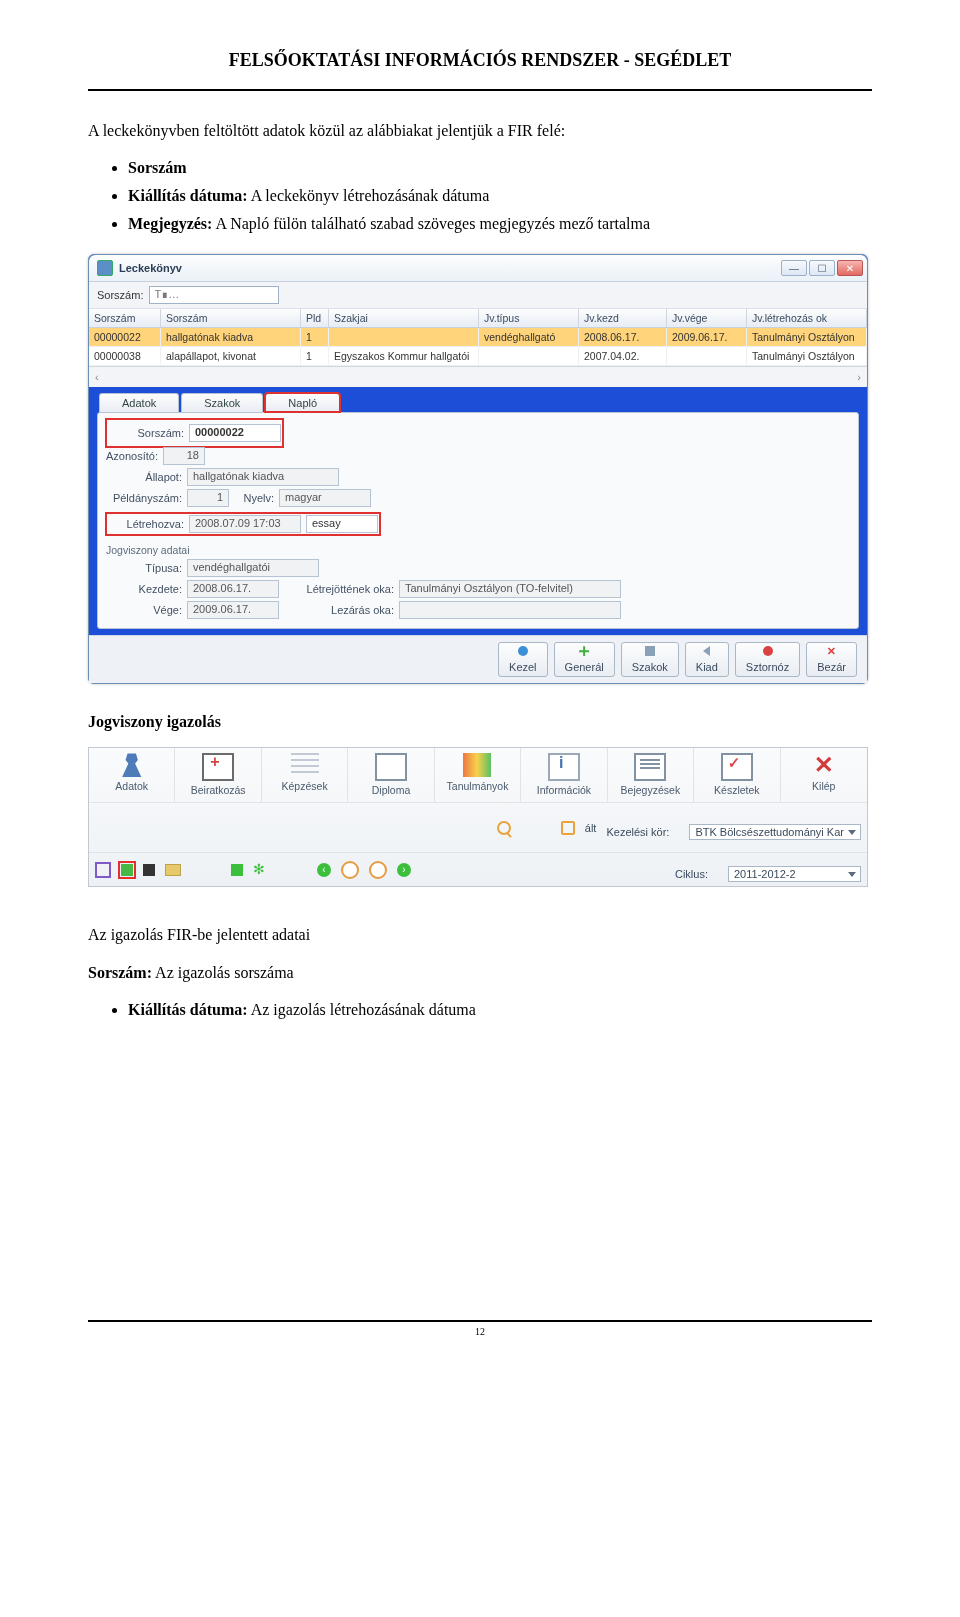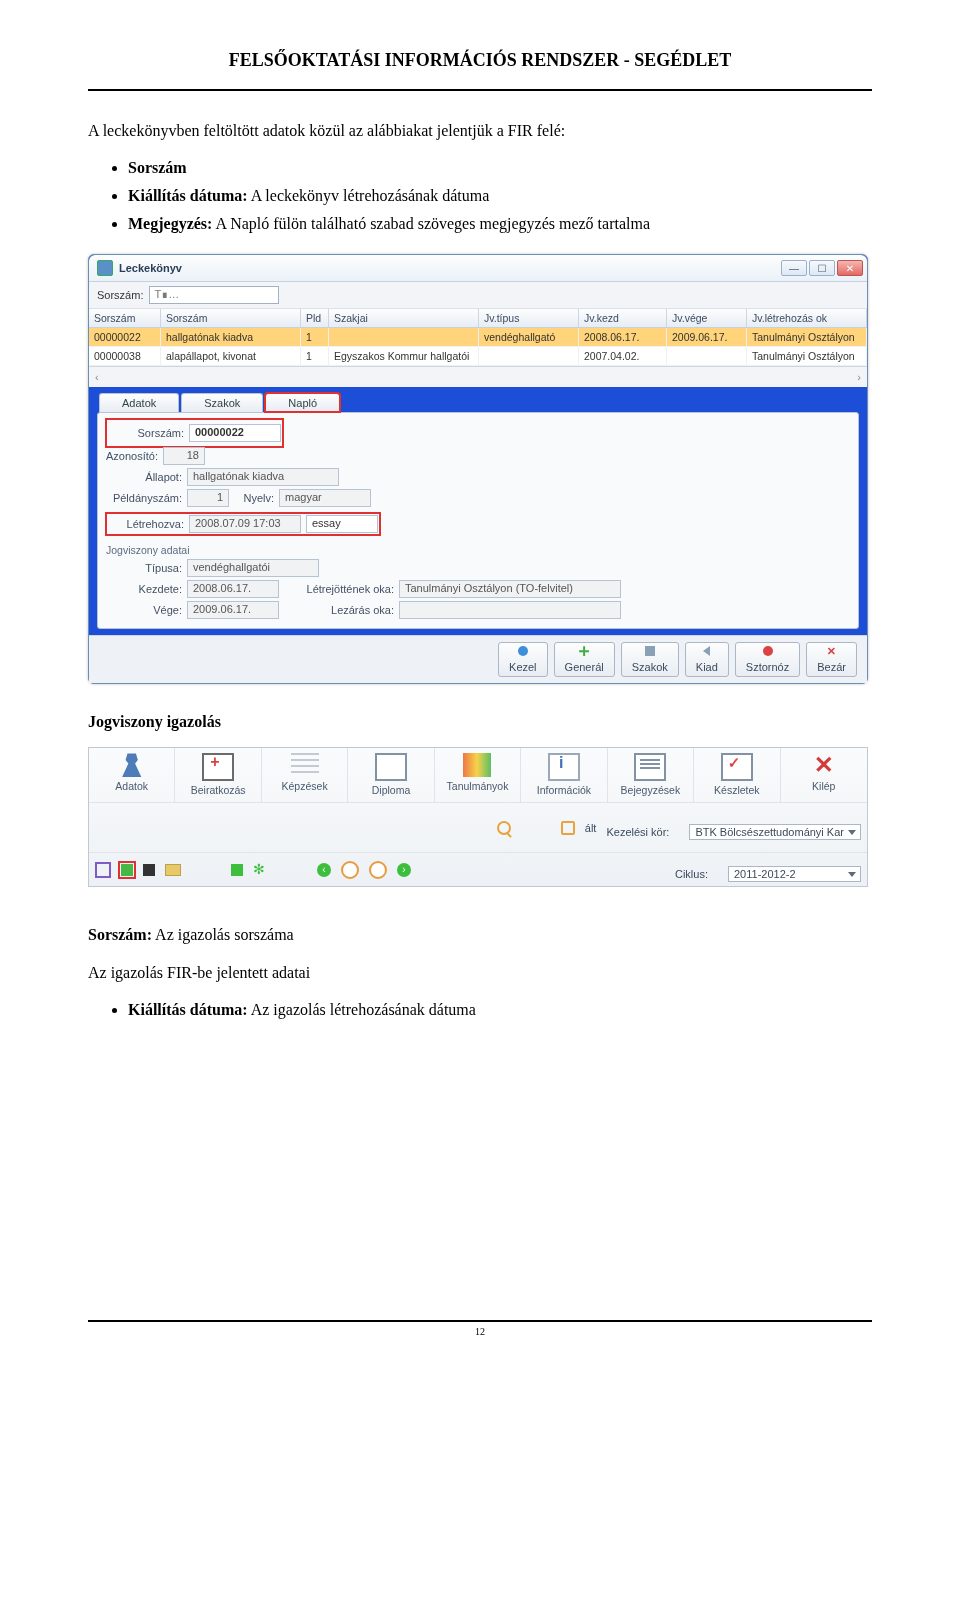--- a/index.html
+++ b/index.html
@@ -366,22 +366,22 @@
       <span class="m-circ orange"></span>
       <span class="m-circ orange2"></span>
       <span class="m-circ green r"></span>
       <span class="tb2-right">
         <span>Ciklus:</span>
         <span class="sel-field" style="min-width:110px">2011-2012-2</span>
       </span>
     </div>
   </div>
 
+  <p>Az igazolás FIR-be jelentett adatai</p>
   <p><span class="bold">Sorszám:</span><span> Az igazolás sorszáma</span></p>
-  <p>Az igazolás FIR-be jelentett adatai</p>
   <ul class="bullets">
     <li><span class="bold">Kiállítás dátuma:</span><span> Az igazolás létrehozásának dátuma</span></li>
   </ul>
 
   <div style="height:280px"></div>
 
   <hr class="bottom">
   <div class="page-num">12</div>
 </div>
 

